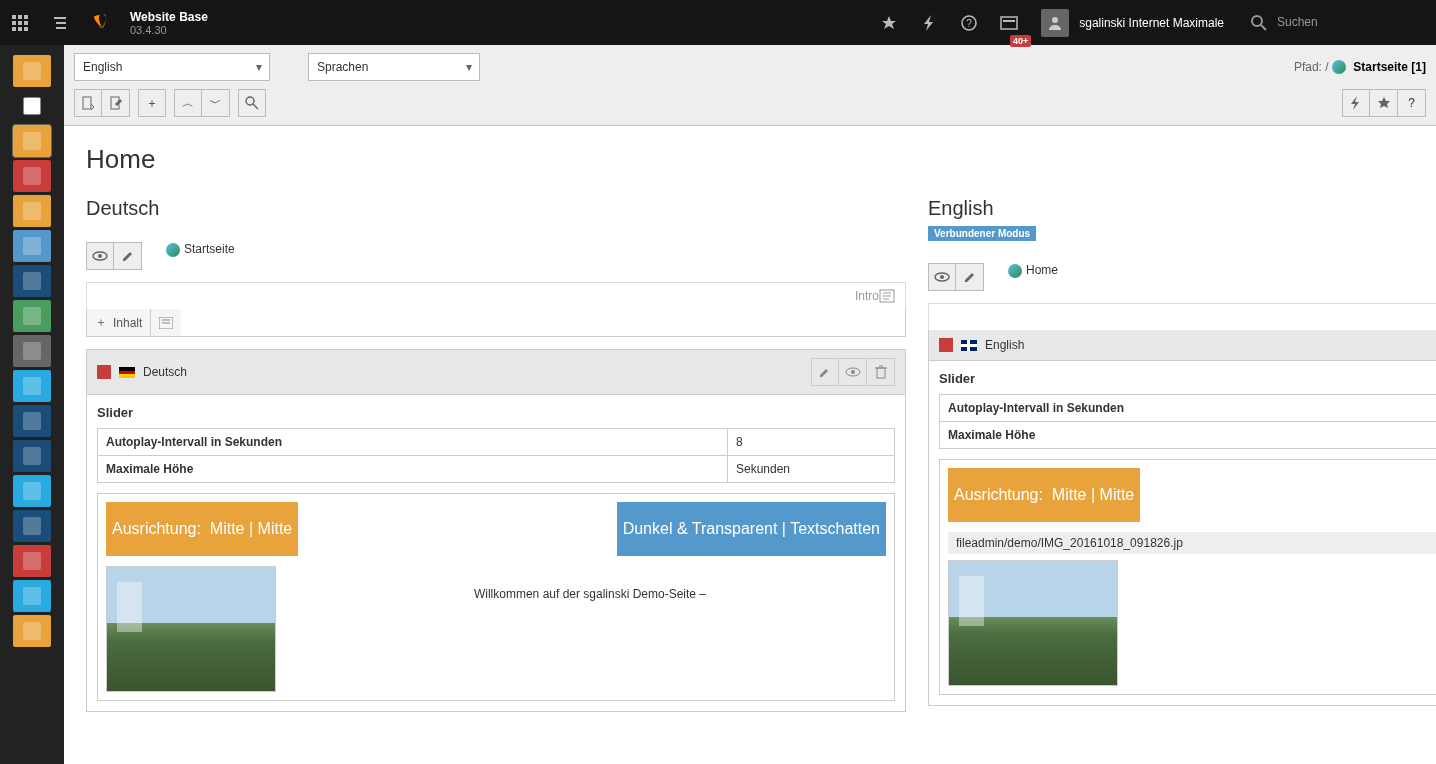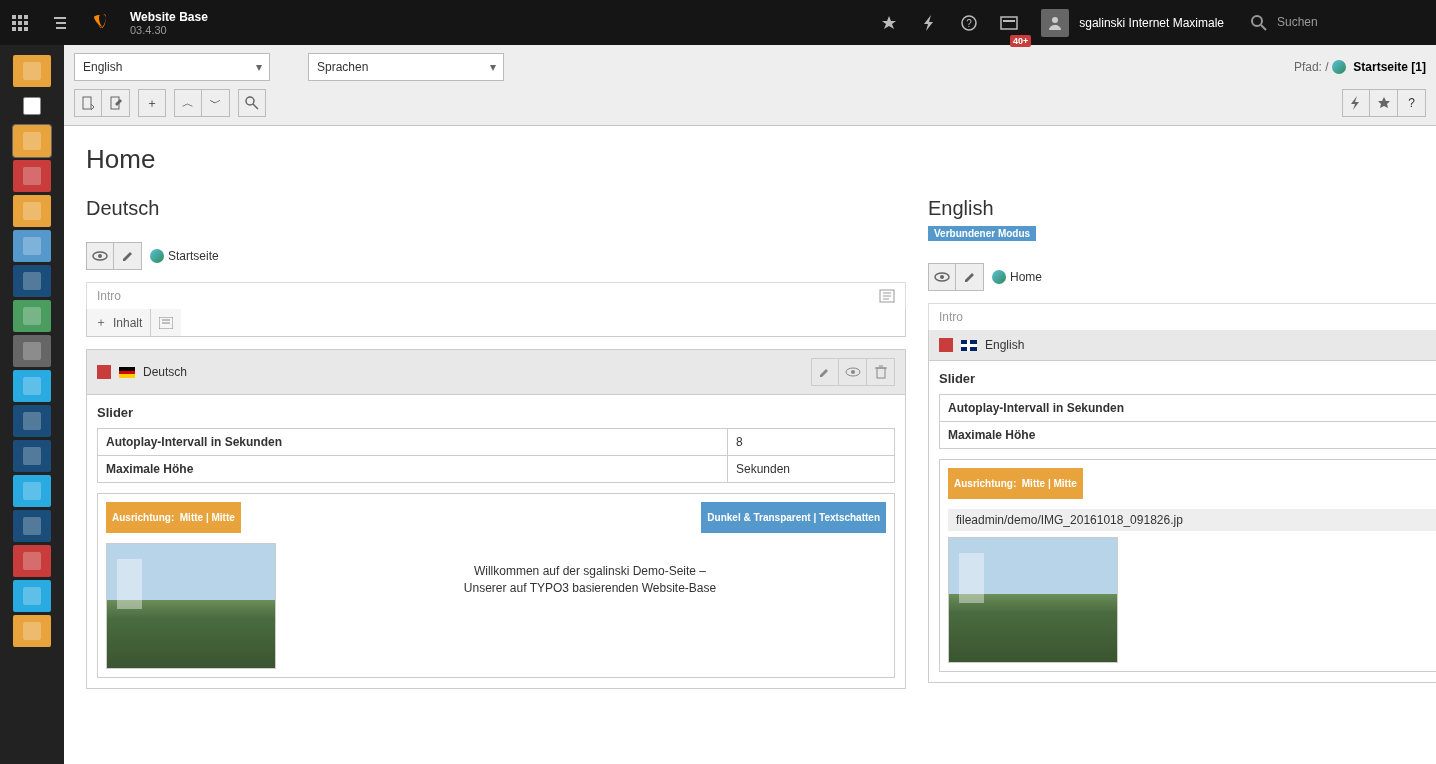--- a/index.html
+++ b/index.html
@@ -33,41 +33,41 @@
 .btn-group .btn-sq+.btn-sq{border-left:none}
 .path{margin-left:auto;color:#666}
 .path b{color:#000}
 .globe{width:14px;height:14px;border-radius:50%;background:linear-gradient(135deg,#5bc0de,#2e8b57);display:inline-block;vertical-align:middle;margin-right:4px}
 .page-body{padding:18px 22px}
 h1{font-size:26px;font-weight:normal;margin-bottom:22px}
 .cols{display:flex;gap:22px}
 .col{flex:1;min-width:820px}
 .col h2{font-size:20px;font-weight:normal;margin-bottom:6px}
 .mode-badge{background:#5599cc;color:#fff;font-size:10px;font-weight:bold;padding:2px 6px;display:inline-block}
-.lang-header{display:flex;align-items:center;gap:0;margin-top:22px;margin-bottom:12px}
-.ce-section{color:#999;padding:6px 10px;border:1px solid #ddd;border-bottom:none;display:flex;align-items:center;justify-content:space-between;margin-top:4px}
+.lang-header{display:flex;align-items:flex-start;gap:16px;margin-top:22px;margin-bottom:12px}
+.ce-section{color:#999;padding:6px 10px;border:1px solid #ddd;border-bottom:none;display:flex;align-items:center;justify-content:flex-end;margin-top:4px}
 .ce-new{display:flex;border:1px solid #ccc;border-top:none}
 .ce-new-btn{padding:5px 8px;background:#f5f5f5;display:flex;align-items:center;gap:6px;color:#555;cursor:pointer;border-right:1px solid #ccc}
 .ce-wrapper{border:1px solid #ccc;margin-top:12px}
 .ce-head{background:#e8e8e8;padding:8px 10px;display:flex;align-items:center;gap:8px;border-bottom:1px solid #ccc}
 .flag{width:16px;height:11px;display:inline-block}
 .flag-de{background:linear-gradient(to bottom,#000 33%,#dd0000 33%,#dd0000 66%,#ffce00 66%)}
 .flag-en{background:#012169;position:relative;overflow:hidden}
 .flag-en::before,.flag-en::after{content:"";position:absolute;background:#fff}
 .flag-en::before{width:100%;height:3px;top:4px;left:0}
 .flag-en::after{width:3px;height:100%;top:0;left:6px}
 .ce-head-actions{margin-left:auto;display:flex}
 .ce-body{padding:10px}
 .ce-body h4{font-size:13px;font-weight:bold;margin-bottom:8px}
 .tbl{width:100%;border-collapse:collapse}
 .tbl td{border:1px solid #ccc;padding:6px 8px;font-size:12px}
 .tbl td:first-child{font-weight:bold;width:630px}
 .slide-box{border:1px solid #ccc;margin-top:10px;padding:8px}
 .slide-tags{display:flex;justify-content:space-between;margin-bottom:10px}
-.tag{color:#fff;font-size:10px;font-weight:bold;padding:10px 6px}
+.tag{color:#fff;font-size:16px;font-weight:normal;padding:18px 6px}
 .tag-o{background:#e8a33d}
 .tag-b{background:#5599cc}
 .file-label{background:#eee;padding:4px 8px;font-size:12px;color:#333}
 .slide-content{display:flex;gap:18px;margin-top:6px}
 .thumb{width:170px;height:126px;flex-shrink:0;background:linear-gradient(to bottom,#b8d4e8 0%,#b8d4e8 45%,#6b8e5a 45%,#4a6b3f 60%,#3a5530 100%);position:relative;border:1px solid #ccc}
 .thumb::before{content:"";position:absolute;left:10px;top:15px;width:25px;height:50px;background:rgba(255,255,255,0.4)}
 .slide-text{flex:1}
 .slide-title{font-size:12px;text-align:center;line-height:1.4;margin-top:20px}
 .img-ico{width:14px;height:14px;background:#c83c3c;display:inline-block}
 </style>
@@ -201,21 +201,21 @@
       </div>
     </div>
   <div class="content">
     <div class="docheader">
       <div class="dh-row">
         <div class="sel-wrap">
             <div class="sel" style="width:196px">English</div>
           </div>
         <div style="width:22px"></div>
         <div class="sel-wrap">
-            <div class="sel" style="width:196px">Sprachen</div>
+            <div class="sel" style="width:172px">Sprachen</div>
           </div>
         <div class="path">
           <span>Pfad:</span>
           <span>/</span>
           <span class="globe"></span>
           <b>Startseite [1]</b>
         </div>
       </div>
       <div class="dh-row">
         <div class="btn-group">
@@ -349,21 +349,20 @@
               <div class="slide-box">
                 <div class="slide-tags">
                   <span class="tag tag-o"><span>Ausrichtung:</span>&nbsp;&nbsp;<span>Mitte | Mitte</span></span>
                   <span class="tag tag-b">Dunkel &amp; Transparent | Textschatten</span>
                 </div>
                 <div class="slide-content">
                   <div class="thumb"></div>
                   <div class="slide-text">
                     <div class="slide-title">
                       <span>Willkommen auf der sgalinski Demo-Seite –</span><br>
-                      <span>Unserer auf TYPO3 basierenden Website-Base</span>
                     </div>
                   </div>
                 </div>
               </div>
             </div>
           </div>
         </div>
 
         <div class="col">
           <h2>English</h2>

